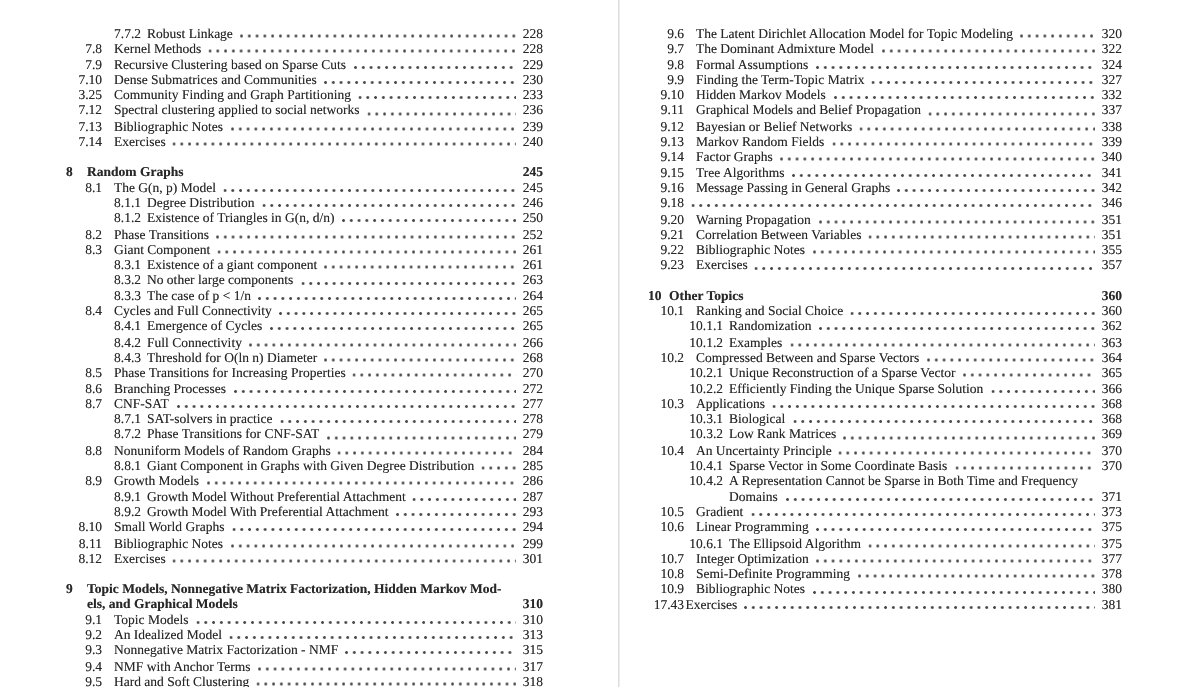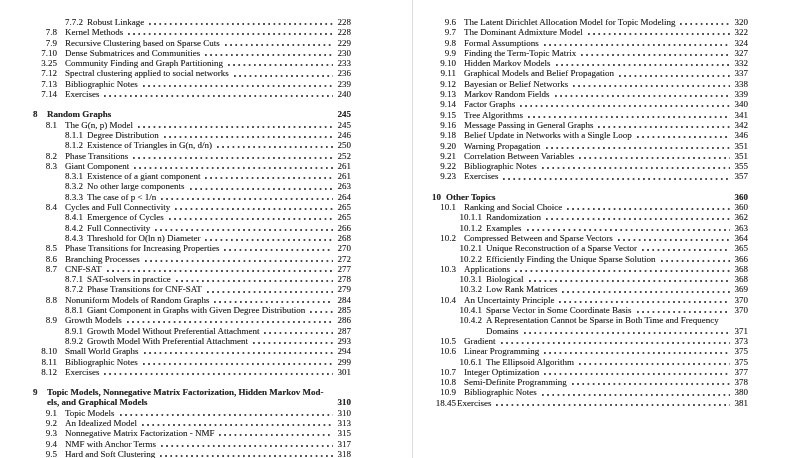--- a/index.html
+++ b/index.html
@@ -5,21 +5,21 @@
   html,body{margin:0;padding:0;}
   body{
     width:800px;height:458px;overflow:hidden;position:relative;
     background:#ffffff;
     font-family:"Liberation Serif","DejaVu Serif",serif;
     font-size:9px;color:#282828;
     text-shadow:0 0 .3px rgba(60,60,60,.55);
   }
   .divider{position:absolute;left:412px;top:0;width:1px;height:458px;background:#dcdcdc;}
   .page{position:absolute;top:17px;}
-  #page-left{left:33px;width:318px;}
+  #page-left{left:44px;width:318px;}
   #page-right{left:432px;width:316px;}
   .row{display:flex;align-items:baseline;height:10.3px;line-height:10.3px;white-space:nowrap;}
   .row.gap{margin-top:10px;}
   .num{flex:none;text-align:right;}
   .title{flex:none;}
   .section>.num{width:24px;}
   .section>.title{margin-left:8px;}
   .subsection>.num{width:50px;}
   .subsection>.title{margin-left:4px;}
   .chapter>.num{width:14px;text-align:left;}
@@ -349,21 +349,20 @@
       <span class="pagenum">341</span>
     </div>
     <div class="row section">
       <span class="num">9.16</span>
       <span class="title">Message Passing in General Graphs</span>
       <span class="leader"></span>
       <span class="pagenum">342</span>
     </div>
     <div class="row section">
       <span class="num">9.18</span>
-      <span class="title">Belief Update in Networks with a Single Loop</span>
       <span class="leader"></span>
       <span class="pagenum">346</span>
     </div>
     <div class="row section">
       <span class="num">9.20</span>
       <span class="title">Warning Propagation</span>
       <span class="leader"></span>
       <span class="pagenum">351</span>
     </div>
     <div class="row section">
@@ -495,18 +494,18 @@
       <span class="leader"></span>
       <span class="pagenum">378</span>
     </div>
     <div class="row section">
       <span class="num">10.9</span>
       <span class="title">Bibliographic Notes</span>
       <span class="leader"></span>
       <span class="pagenum">380</span>
     </div>
     <div class="row section tight">
-      <span class="num">18.45</span>
+      <span class="num">17.43</span>
       <span class="title">Exercises</span>
       <span class="leader"></span>
       <span class="pagenum">381</span>
     </div>
   </div>
 
 </body></html>

